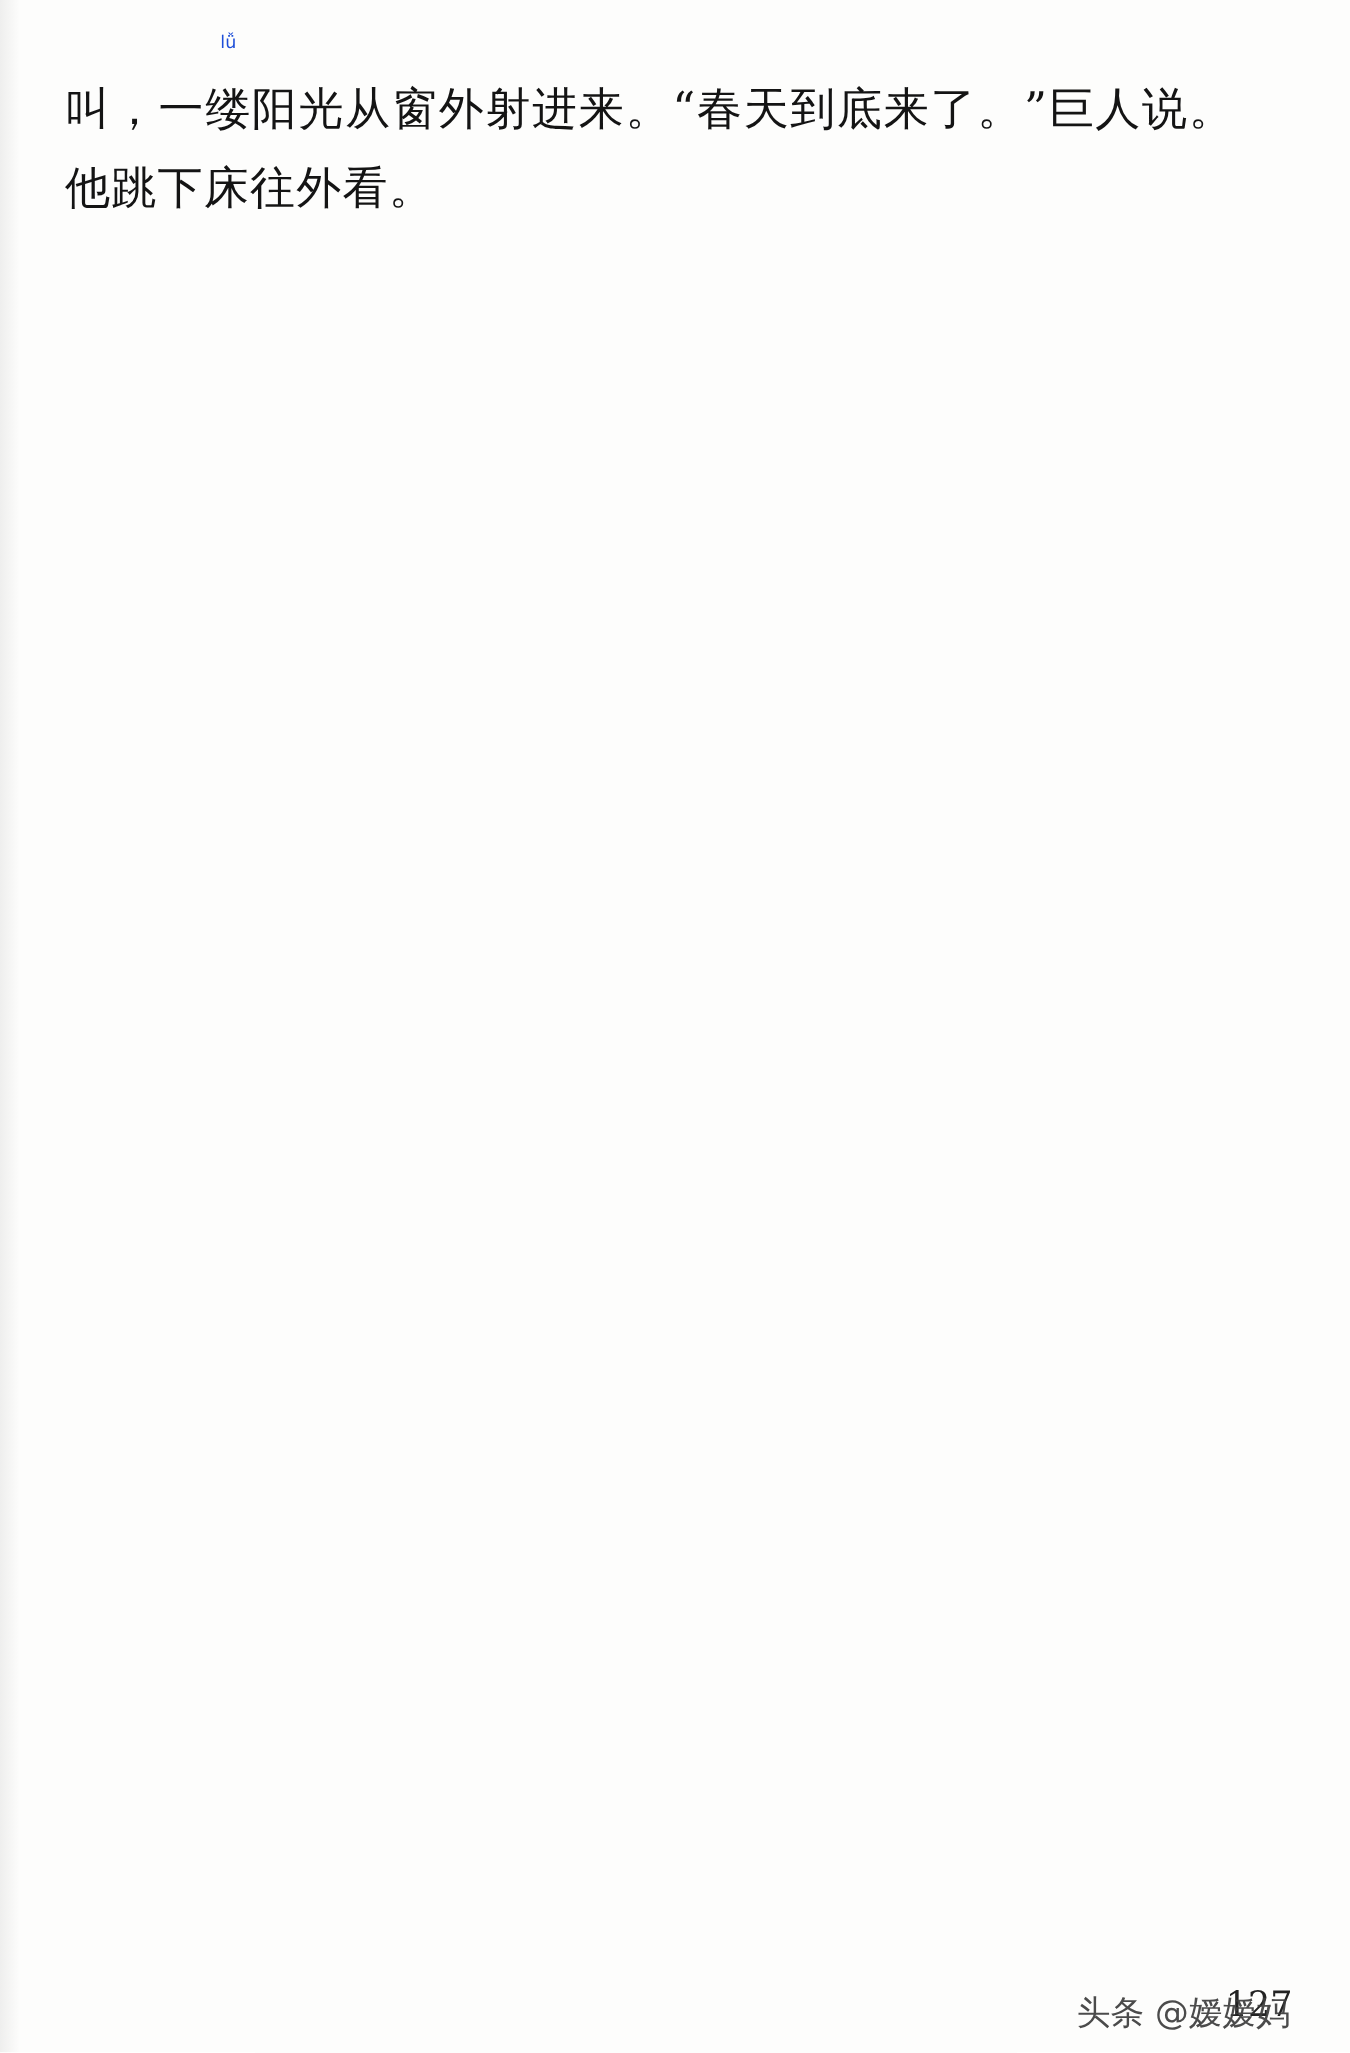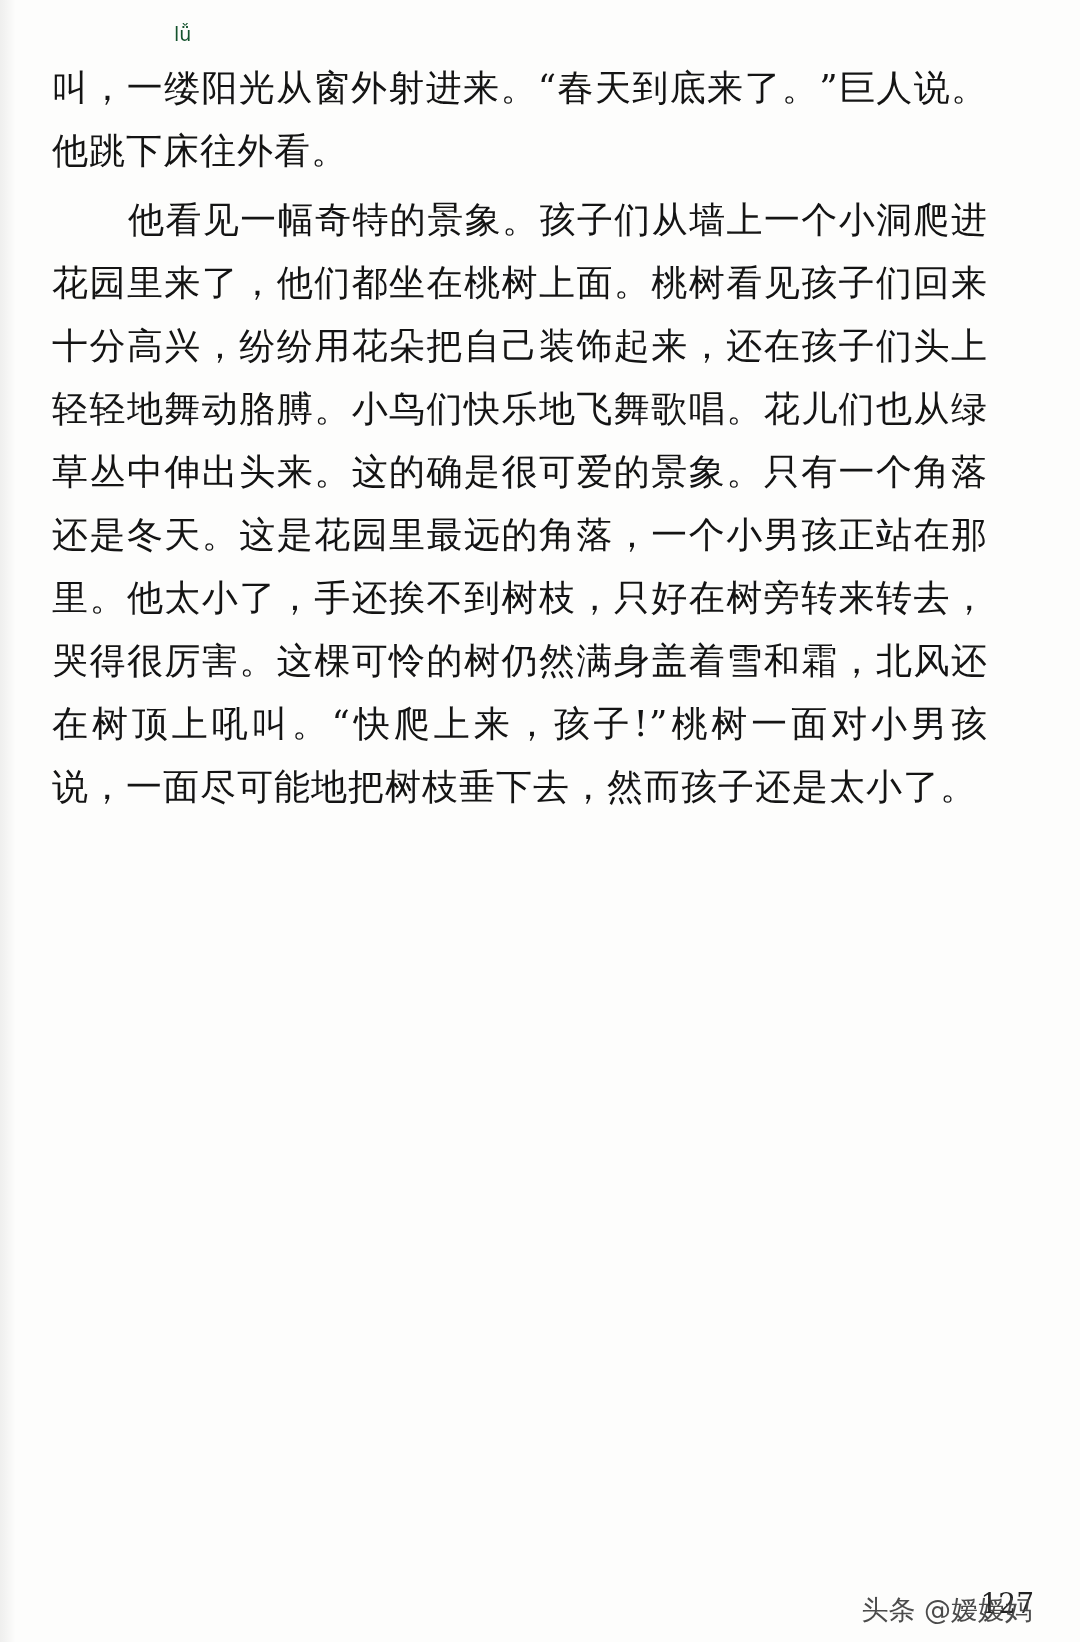--- a/index.html
+++ b/index.html
@@ -45,25 +45,25 @@
   
   .ruby {
     position: relative;
     display: inline-block;
   }
   .ruby > .pin {
     position: absolute;
     left: 50%;
     transform: translateX(-50%);
     top: -30px;
-    font-size: 19px;
+    font-size: 14px;
     line-height: 17px;
     letter-spacing: 0px;
     white-space: nowrap;
-    color: #14532d;
+    color: #1d4ed8;
     font-family: "DejaVu Sans", sans-serif;
   }
   .page-number {
     position: absolute;
     right: 46px;
     bottom: 22px;
     font-size: 28px;
     color: #222;
     font-family: "DejaVu Serif", serif;
   }
@@ -91,21 +91,20 @@
 </head>
 <body>
 
 <div class="page">
   <div class="edge-shadow"></div>
 
   <div class="text-column">
 
     <p class="para">叫，一<span class="ruby"><span class="pin">lǚ</span>缕</span>阳光从窗外射进来。“春天到底来了。”巨人说。他跳下床往外看。</p>
 
-    <p class="para indent">他看见一幅奇特的景象。孩子们从墙上一个小洞爬进花园里来了，他们都坐在桃树上面。桃树看见孩子们回来十分高兴，纷纷用花朵把自己装饰起来，还在孩子们头上轻轻地舞动胳膊。小鸟们快乐地飞舞歌唱。花儿们也从绿草丛中伸出头来。这的确是很可爱的景象。只有一个角落还是冬天。这是花园里最远的角落，一个小男孩正站在那里。他太小了，手还挨不到树枝，只好在树旁转来转去，哭得很厉害。这棵可怜的树仍然满身盖着雪和霜，北风还在树顶上吼叫。“快爬上来，孩子!”桃树一面对小男孩说，一面尽可能地把树枝垂下去，然而孩子还是太小了。</p>
 
 
 
   </div>
 
   <div class="page-number">127</div>
 
   <div class="watermark">
     <span class="wm-text">头条 @嫒嫒妈</span>
   </div>

